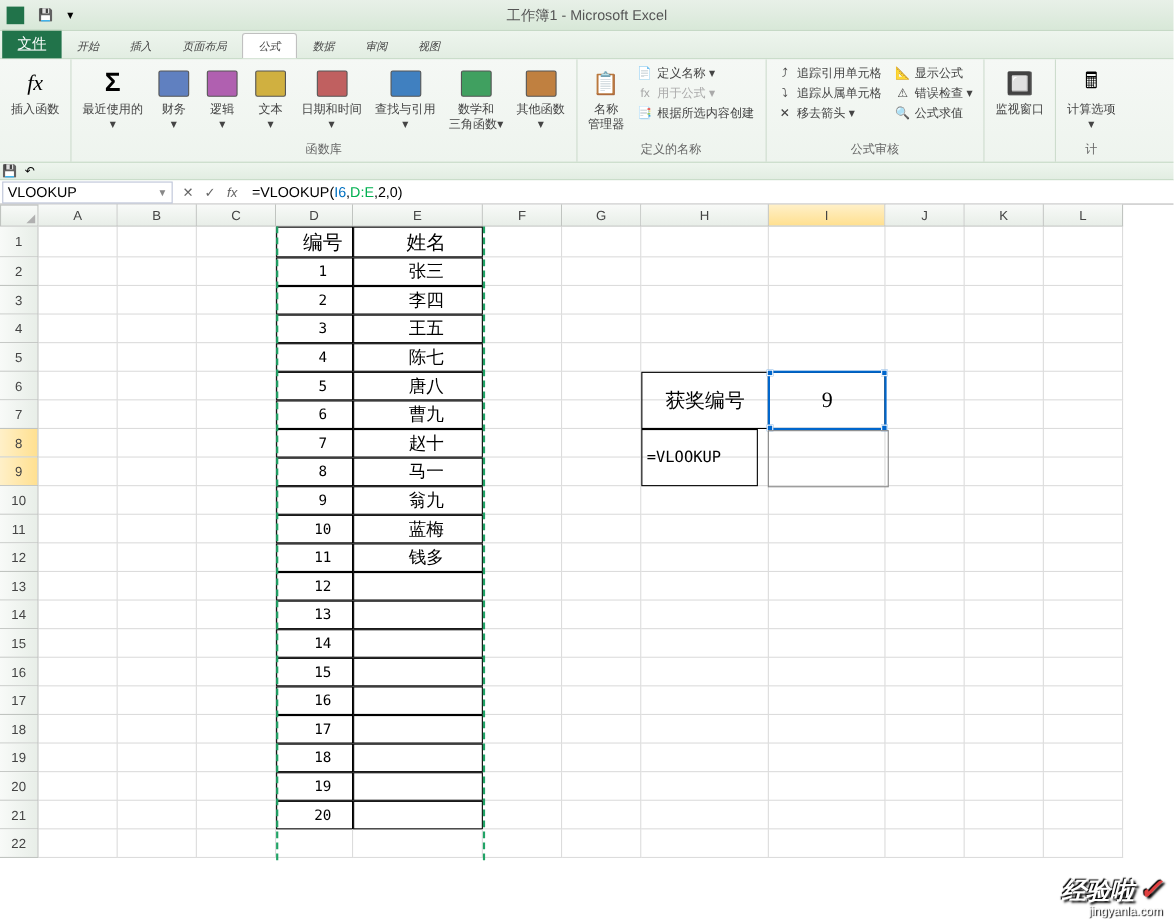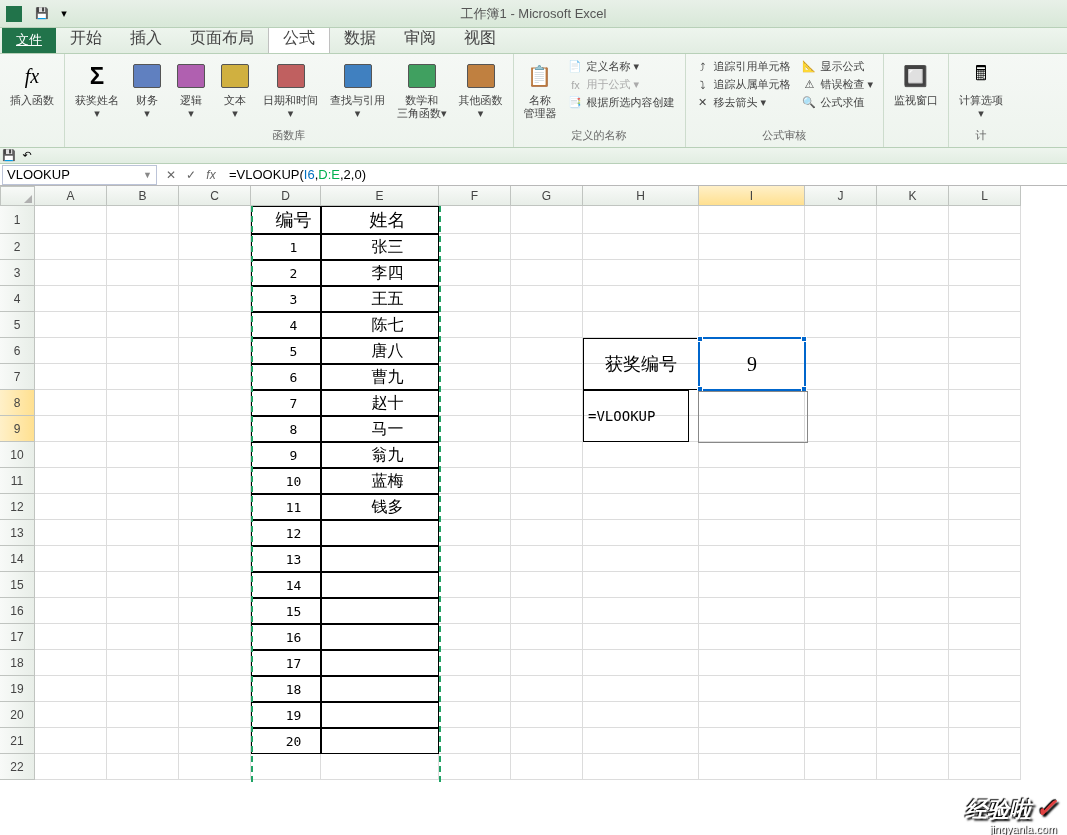--- a/index.html
+++ b/index.html
@@ -8,21 +8,21 @@
     
     .title-bar { height: 28px; background: linear-gradient(#e8f0e8, #d8e8d8); display: flex; align-items: center; position: relative; border-bottom: 1px solid #b8d0b8; }
     .excel-icon { width: 16px; height: 16px; margin: 0 6px; background: #21734a; display: inline-block; }
     .title-text { position: absolute; left: 50%; transform: translateX(-50%); font-size: 13px; color: #555; }
     .qat { display: flex; gap: 2px; margin-left: 4px; }
     .qat-btn { width: 20px; height: 20px; display: flex; align-items: center; justify-content: center; font-size: 11px; }
     
     
     .menu-bar { height: 26px; background: linear-gradient(#eef5ee, #e2ede2); display: flex; align-items: flex-end; border-bottom: 1px solid #b8d0b8; }
     .file-tab { background: #21734a; color: #fff; padding: 4px 14px; font-size: 13px; margin-left: 2px; border-radius: 0; text-decoration: underline; }
-    .menu-item { padding: 4px 14px; font-size: 16px; color: #444; cursor: pointer; }
+    .menu-item { padding: 4px 14px; font-size: 10px; color: #444; cursor: pointer; font-style: italic; }
     .menu-item.active { background: #fff; border: 1px solid #c0c0c0; border-bottom: none; border-radius: 3px 3px 0 0; }
     
     
     .ribbon { height: 94px; background: linear-gradient(#f5f8f5, #eef4ee); border-bottom: 1px solid #b8d0b8; display: flex; }
     .ribbon-group { border-right: 1px solid #cddccd; display: flex; flex-direction: column; padding: 2px 4px; }
     .ribbon-group-content { flex: 1; display: flex; align-items: flex-start; gap: 4px; padding: 2px; }
     .ribbon-group-label { text-align: center; font-size: 11px; color: #666; padding: 2px 0; }
     .ribbon-btn { display: flex; flex-direction: column; align-items: center; padding: 2px 4px; cursor: pointer; min-width: 38px; }
     .ribbon-btn-icon { width: 32px; height: 32px; margin-bottom: 2px; display: flex; align-items: center; justify-content: center; font-size: 20px; }
     .ribbon-btn-label { font-size: 11px; color: #444; text-align: center; line-height: 1.2; white-space: pre; }
@@ -125,21 +125,21 @@
     </div>
     <div class="ribbon-group-label"></div>
   </div>
 
   <div class="ribbon-group" style="min-width:420px;">
     <div class="ribbon-group-content" id="fn-lib">
         <div class="ribbon-btn">
           <div class="ribbon-btn-icon">
             <span style="font-size:24px;font-weight:bold;">Σ</span>
           </div>
-          <div class="ribbon-btn-label">获奖姓名
+          <div class="ribbon-btn-label">最近使用的
 ▾</div>
         </div>
         <div class="ribbon-btn">
           <div class="ribbon-btn-icon">
             <div class="book-icon" style="background:#6080c0;"></div>
           </div>
           <div class="ribbon-btn-label">财务
 ▾</div>
         </div>
         <div class="ribbon-btn">

